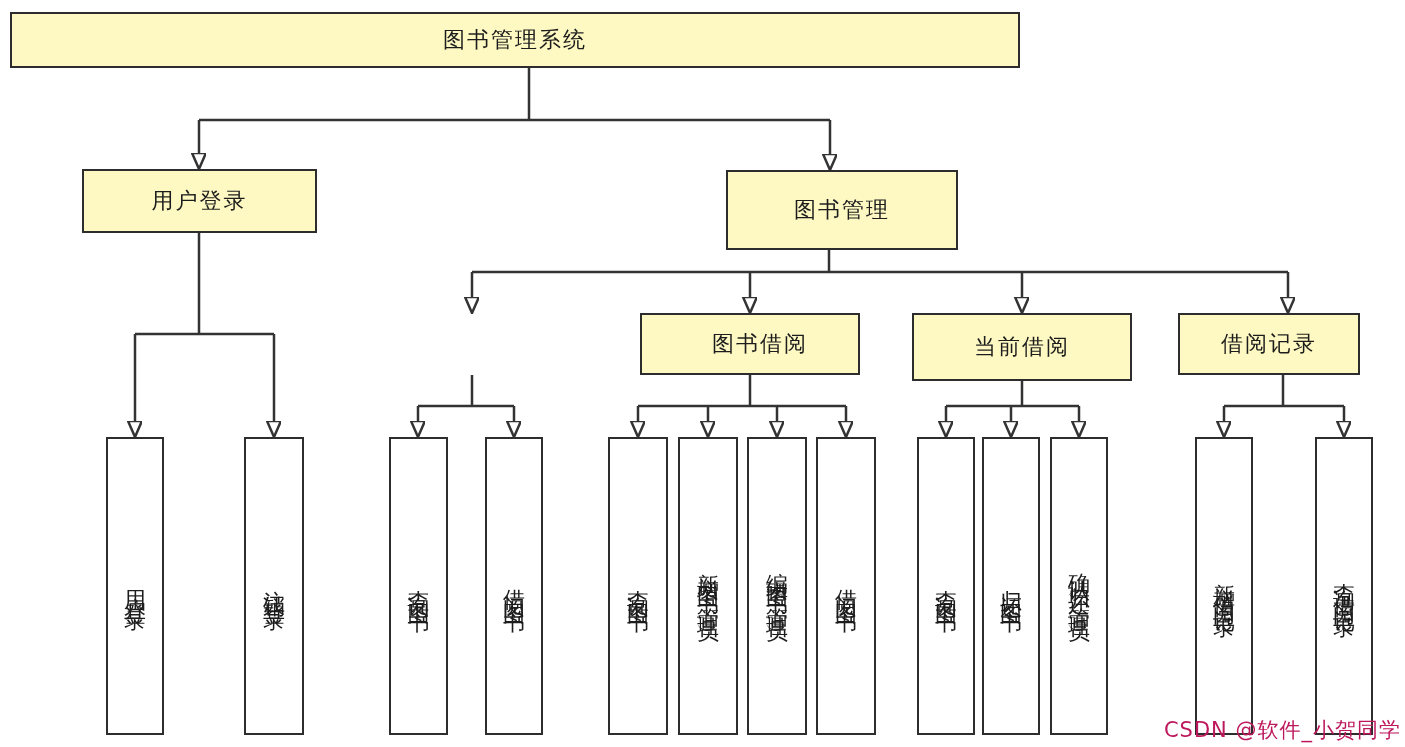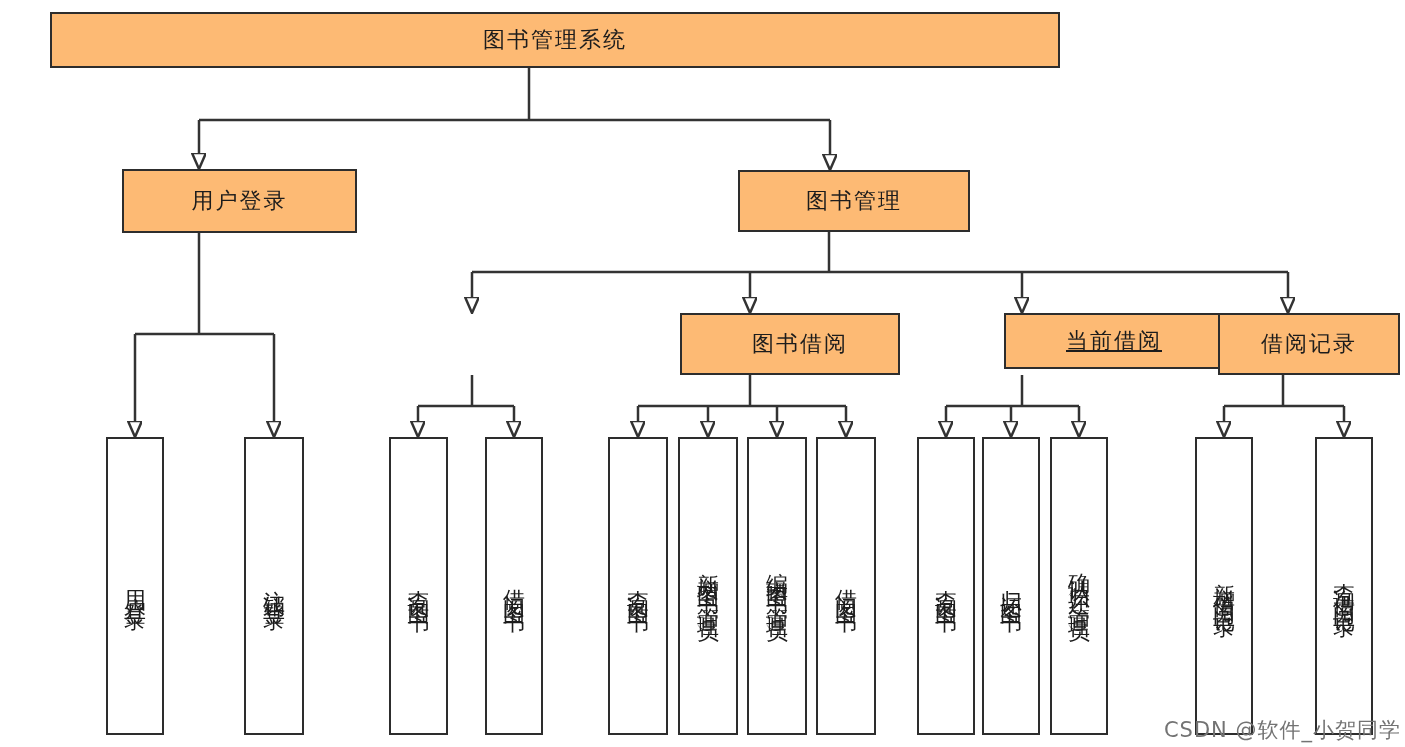--- a/index.html
+++ b/index.html
@@ -18,29 +18,28 @@
   }
   .connectors line, .connectors path {
     stroke: #333333;
     stroke-width: 2.5;
     fill: none;
   }
   .node {
     position: absolute;
     box-sizing: border-box;
     border: 2.5px solid #2d2d2d;
-    background: #fdba74;
+    background: #fef9c3;
     display: flex;
     align-items: center;
     justify-content: center;
     color: #1c1c1c;
     font-size: 22px;
     letter-spacing: 2px;
     white-space: nowrap;
-    margin-left: 40px;
   }
   .node-v {
     position: absolute;
     box-sizing: border-box;
     border: 2.5px solid #2d2d2d;
     background: #ffffff;
     writing-mode: vertical-rl;
     text-orientation: mixed;
     display: flex;
     align-items: center;
@@ -48,21 +47,21 @@
     color: #1c1c1c;
     font-size: 22px;
     letter-spacing: 7px;
     line-height: 1;
   }
   .watermark {
     position: absolute;
     right: 4px;
     bottom: 3px;
     font-size: 21px;
-    color: #737373;
+    color: #be185d;
     letter-spacing: 1px;
     white-space: nowrap;
   }
 </style>
 </head>
 <body>
 
 <div class="canvas">
 
   <svg class="connectors" width="1405" height="747" viewBox="0 0 1405 747" xmlns="http://www.w3.org/2000/svg">
@@ -102,24 +101,24 @@
     <line x1="1079" y1="406" x2="1079" y2="421" marker-end="url(#ah)"></line>
 
     <path d="M1283,375 V406 M1224,406 H1344"></path>
     <line x1="1224" y1="406" x2="1224" y2="421" marker-end="url(#ah)"></line>
     <line x1="1344" y1="406" x2="1344" y2="421" marker-end="url(#ah)"></line>
   </svg>
 
   <div class="node" style="left:10px; top:12px; width:1010px; height:56px;">图书管理系统</div>
 
   <div class="node" style="left:82px; top:169px; width:235px; height:64px;">用户登录</div>
-  <div class="node" style="left:698px; top:170px; width:232px; height:62px;">图书管理</div>
+  <div class="node" style="left:726px; top:170px; width:232px; height:80px;">图书管理</div>
 
   <div class="node" style="left:640px; top:313px; width:220px; height:62px;padding-left:20px;">图书借阅</div>
-  <div class="node" style="left:964px; top:313px; width:220px; height:56px;text-decoration:underline;">当前借阅</div>
+  <div class="node" style="left:912px; top:313px; width:220px; height:68px;">当前借阅</div>
   <div class="node" style="left:1178px; top:313px; width:182px; height:62px;">借阅记录</div>
 
   <div class="node-v" style="left:106px; top:437px; width:58px; height:298px;">用户登录</div>
   <div class="node-v" style="left:244px; top:437px; width:60px; height:298px;">注销登录</div>
 
   <div class="node-v" style="left:389px; top:437px; width:59px; height:298px;">查询图书</div>
   <div class="node-v" style="left:485px; top:437px; width:58px; height:298px;">借阅图书</div>
 
   <div class="node-v" style="left:608px; top:437px; width:60px; height:298px;">查询图书</div>
   <div class="node-v" style="left:678px; top:437px; width:60px; height:298px;">新增图书（管理员）</div>

